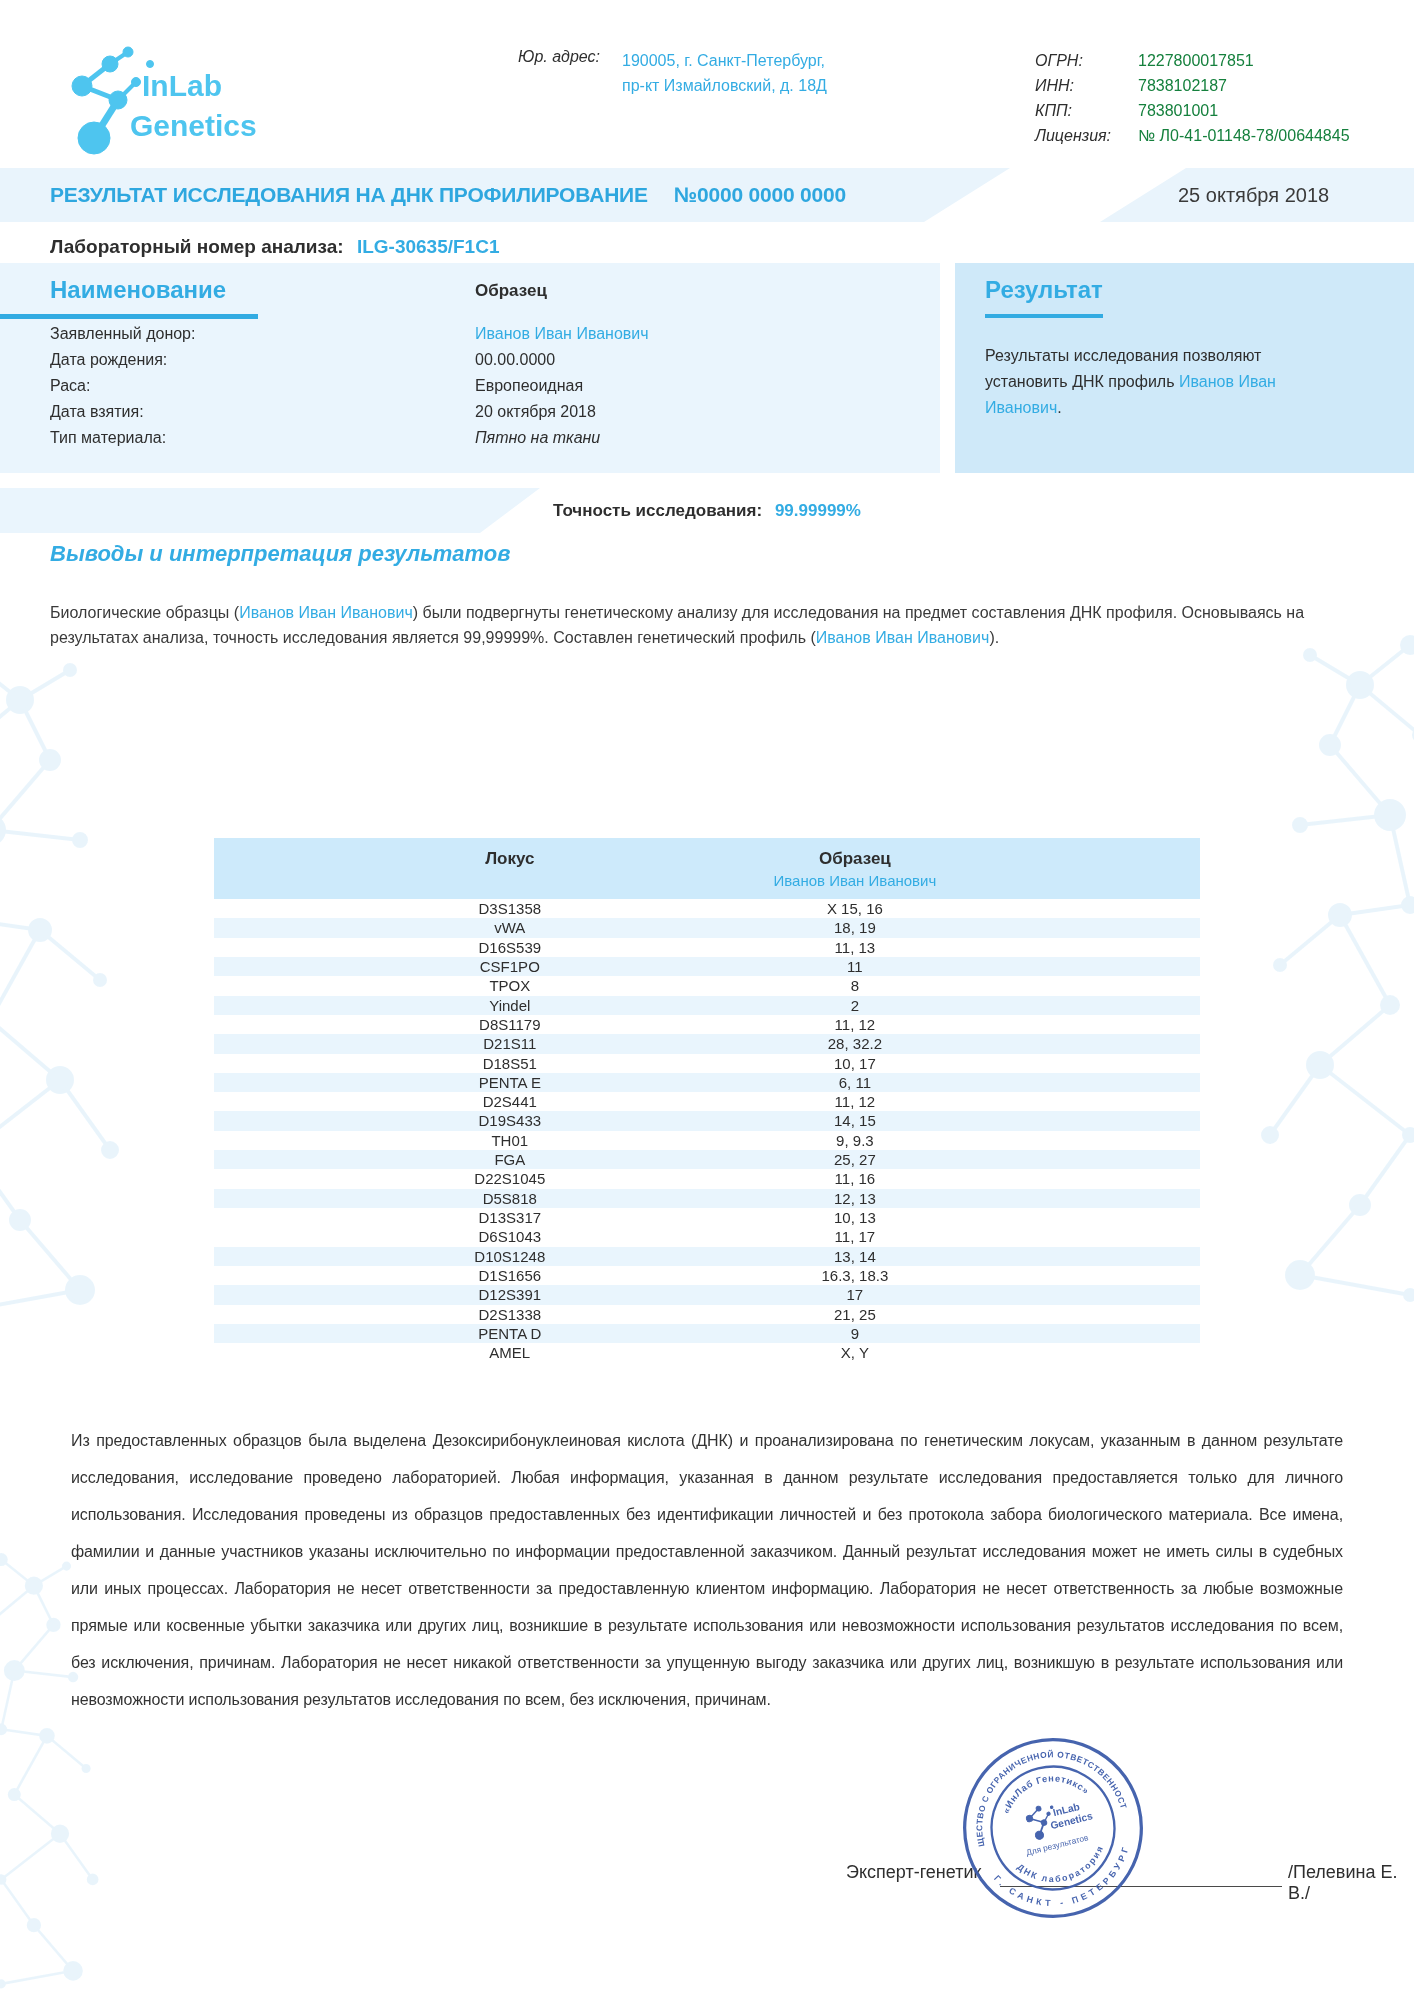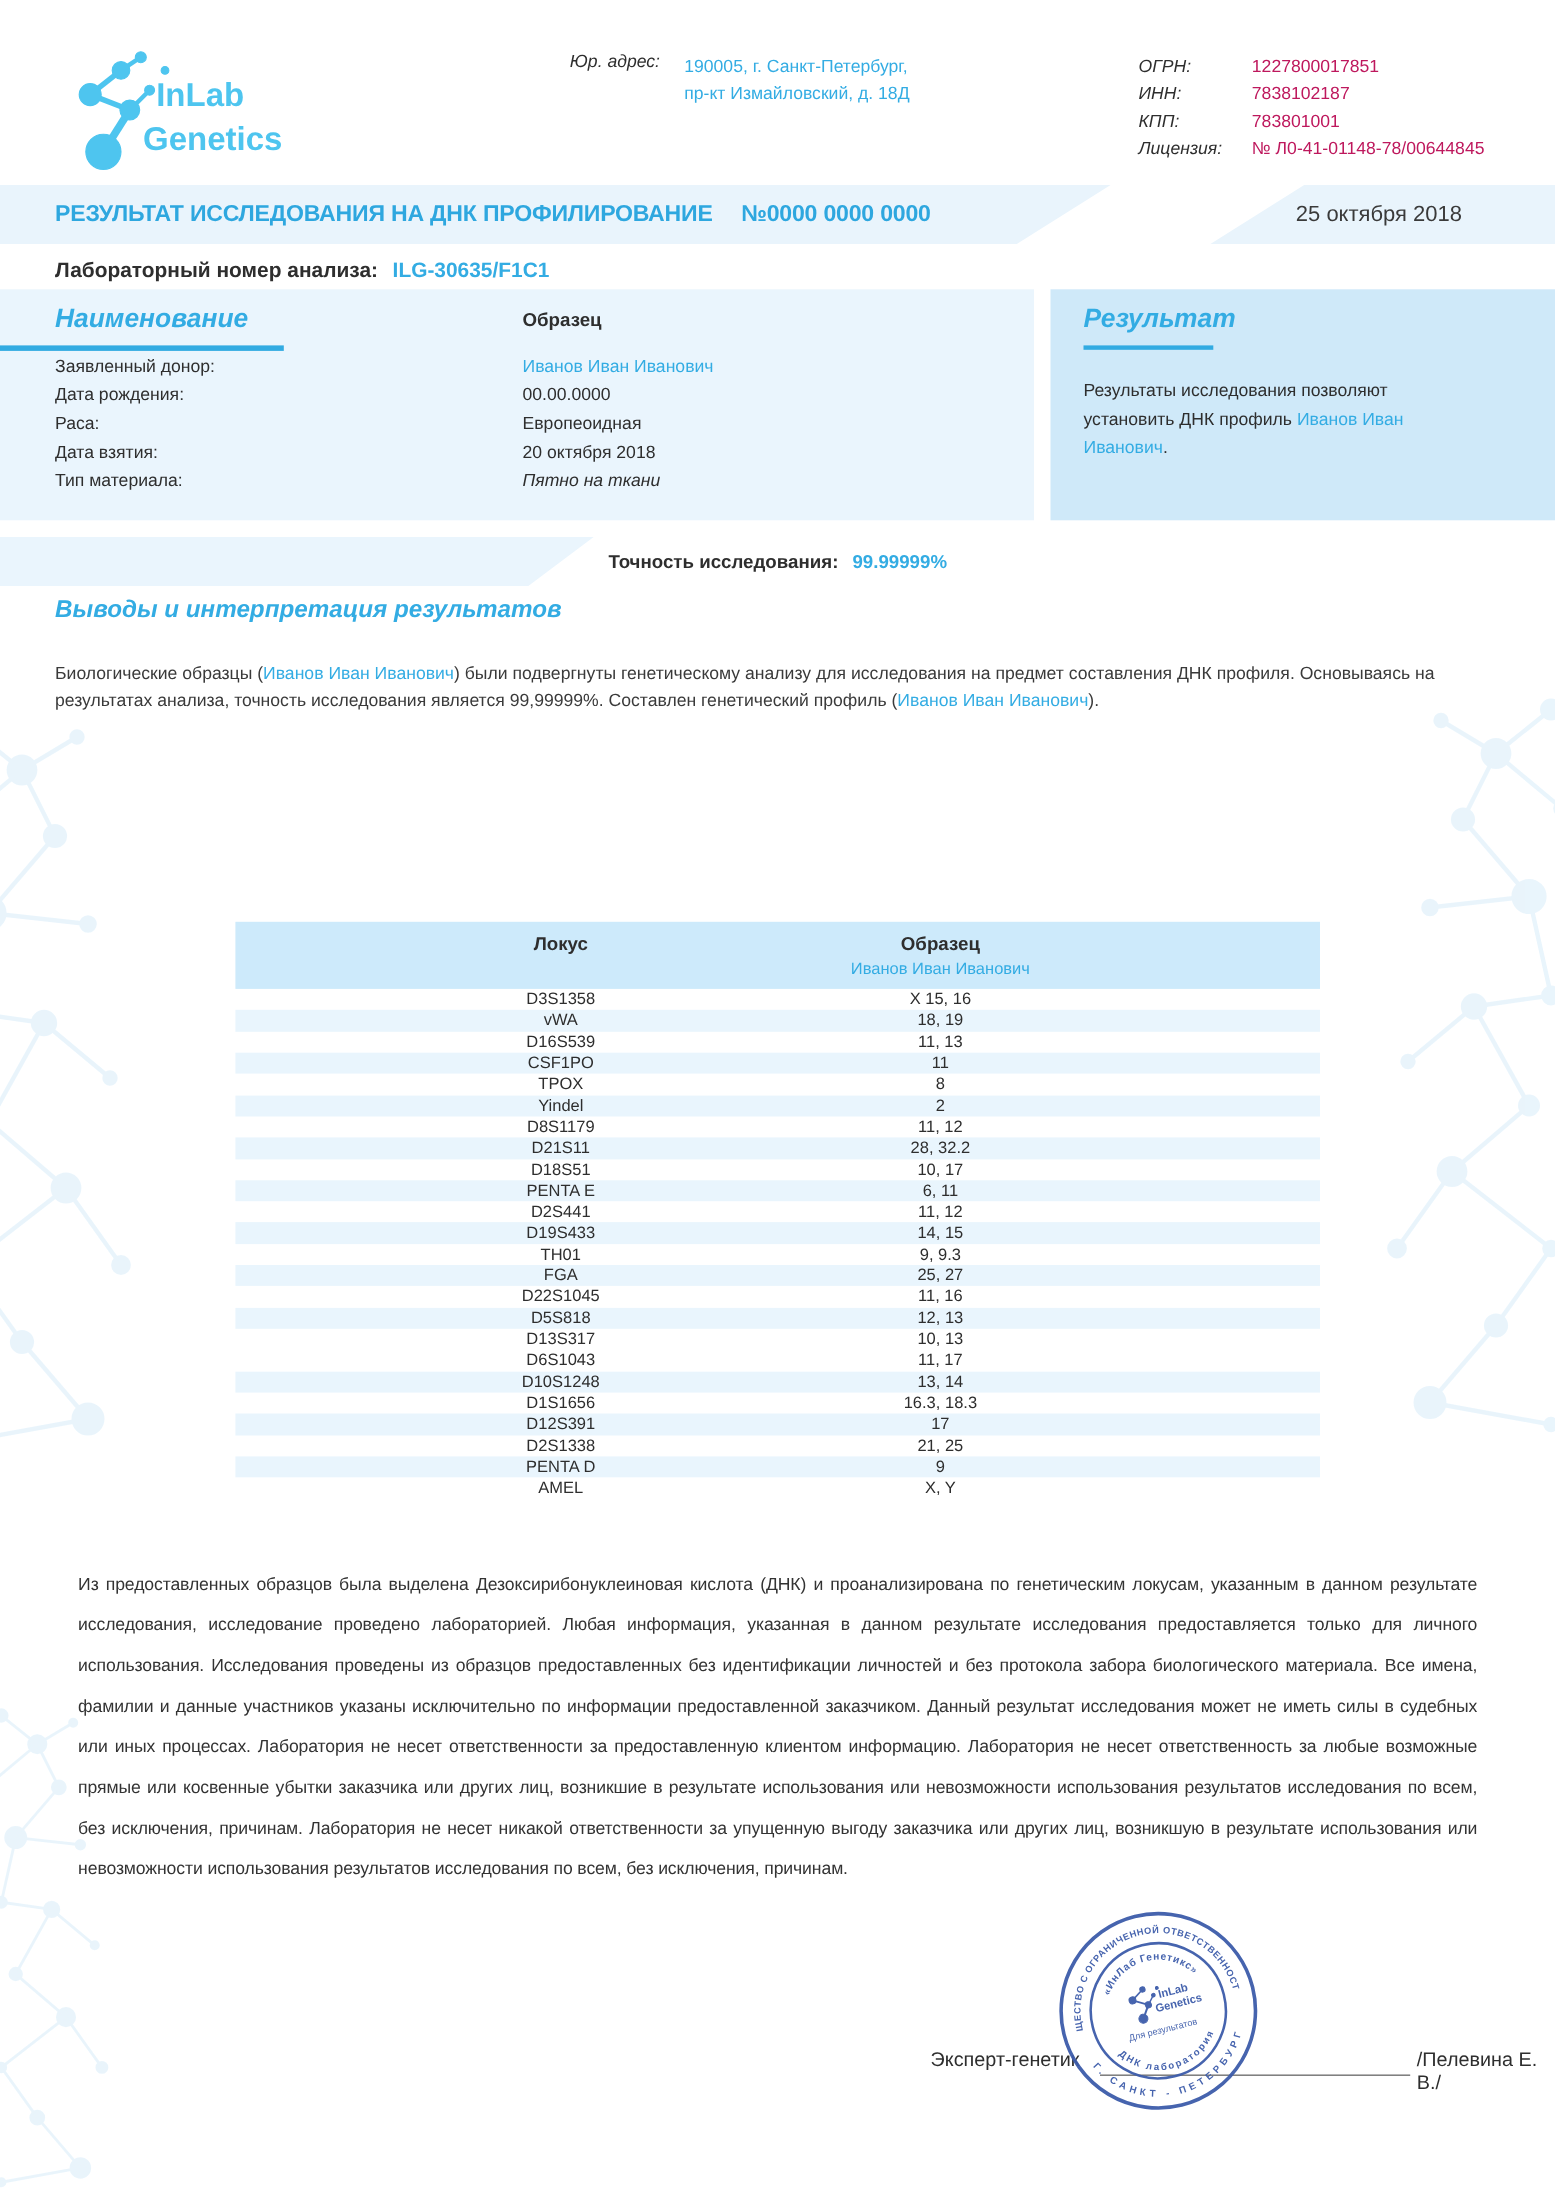--- a/index.html
+++ b/index.html
@@ -17,40 +17,40 @@
 
   
   .deco { position:absolute; color:#dbeefa; opacity:.6; pointer-events:none; }
 
   
   .logo-wrap { left:66px; top:42px; width:210px; height:120px; }
   .addr-label { left:400px; top:48px; width:200px; text-align:right; font-style:italic; font-size:16px; }
   .addr-value { left:622px; top:48px; font-size:16px; line-height:25px; color:#33ace3; }
   .registry { left:1035px; top:48px; display:grid; grid-template-columns:103px auto; font-size:16px; line-height:25px; }
   .registry .rlabel { font-style:italic; color:#2e2e2e; }
-  .registry .rvalue { color:#be185d; }
+  .registry .rvalue { color:#15803d; }
 
   
   .band-title { left:0; top:168px; width:1010px; height:54px; background:#e9f4fc;
     clip-path:polygon(0 0,100% 0,calc(100% - 86px) 100%,0 100%); }
   .band-date { left:1100px; top:168px; width:314px; height:54px; background:#e9f4fc;
     clip-path:polygon(86px 0,100% 0,100% 100%,0 100%); }
   .doc-title { left:50px; top:168px; height:54px; line-height:54px; font-size:21px;
     font-weight:bold; color:#2ea7df; letter-spacing:-0.2px; white-space:nowrap; }
   .doc-title .num { margin-left:26px; }
   .doc-date { left:1178px; top:168px; height:54px; line-height:54px; font-size:20px; color:#3a3a3a; }
 
   
   .lab-row { left:50px; top:236px; font-size:19px; }
   .lab-row .val { margin-left:8px; font-weight:bold; color:#33ace3; }
 
   
   .info-left { left:0; top:263px; width:940px; height:210px; background:#eaf5fd; }
   .info-right { left:955px; top:263px; width:459px; height:210px; background:#cfe9f9; }
-  .sec-title { font-size:24px; font-style:italic; font-weight:bold; color:#33ace3; }
+  .sec-title { font-size:24px; font-weight:bold; color:#33ace3; }
   .h-name { left:50px; top:276px; }
   .h-name-underline { left:0; top:314px; width:258px; height:5px; background:#32abe2; }
   .h-sample { left:475px; top:281px; font-size:17px; font-weight:bold; }
   .fields { left:50px; top:324px; display:grid; grid-template-columns:425px 420px; row-gap:6px;
     font-size:16px; line-height:20px; }
   .h-result { left:985px; top:276px; }
   .h-result-underline { left:985px; top:314px; width:118px; height:4px; background:#32abe2; }
   .result-text { left:985px; top:343px; width:334px; font-size:16px; line-height:26px; color:#2e2e2e; }
 
   

